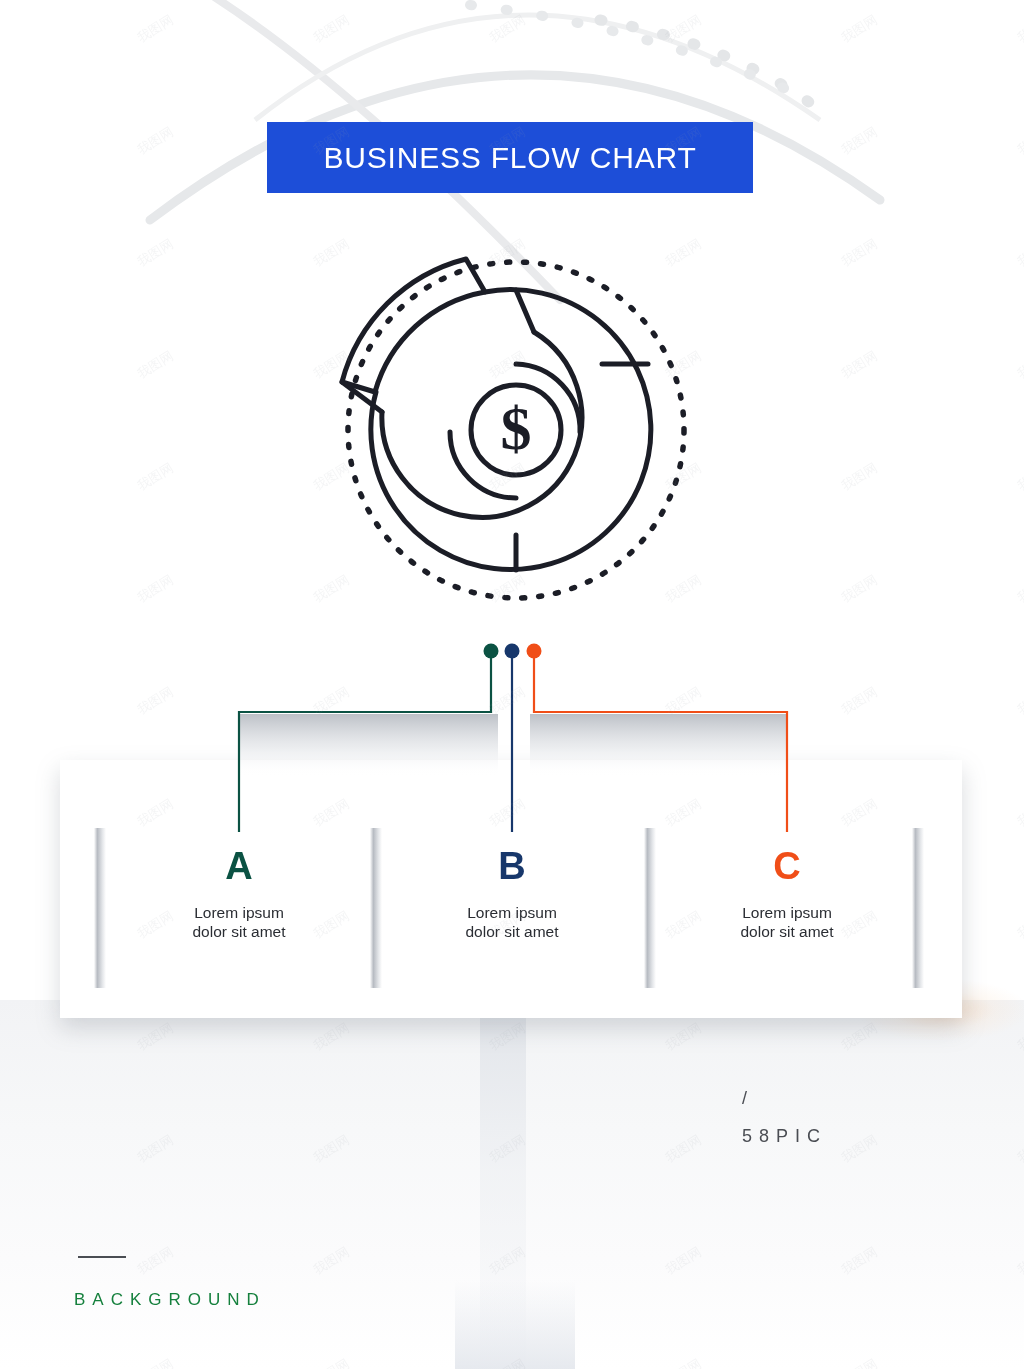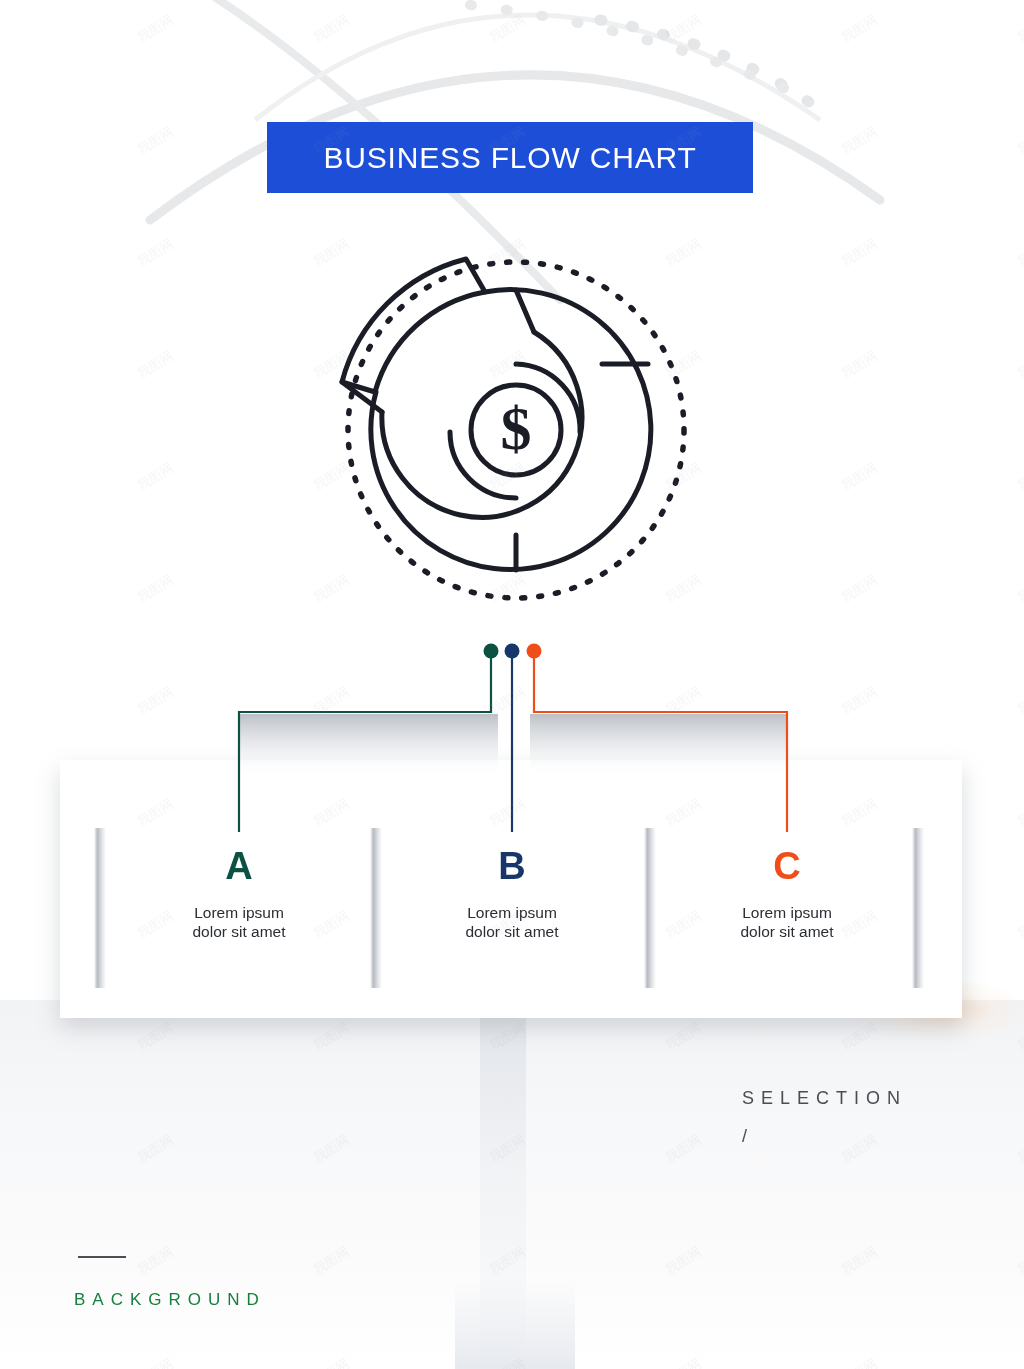--- a/index.html
+++ b/index.html
@@ -192,22 +192,22 @@
 
 <div class="col" style="left:672px;">
   <div class="col-letter" style="color:#f04e18;">C</div>
   <p class="col-desc">
     <span>Lorem ipsum</span><br>
     <span>dolor sit amet</span>
   </p>
 </div>
 
 <div id="selection-block">
-  <div>SELECTION</div>
   <div id="selection-line2">/</div>
+  <div>58PIC</div>
 </div>
 
 <div id="bg-dash"></div>
 <div id="bg-label">BACKGROUND</div>
 
 <div id="watermarks">
     <span class="wm" style="left: -40px; top: 20px;">我图网</span>
     <span class="wm" style="left: 136px; top: 20px;">我图网</span>
     <span class="wm" style="left: 312px; top: 20px;">我图网</span>
     <span class="wm" style="left: 488px; top: 20px;">我图网</span>

